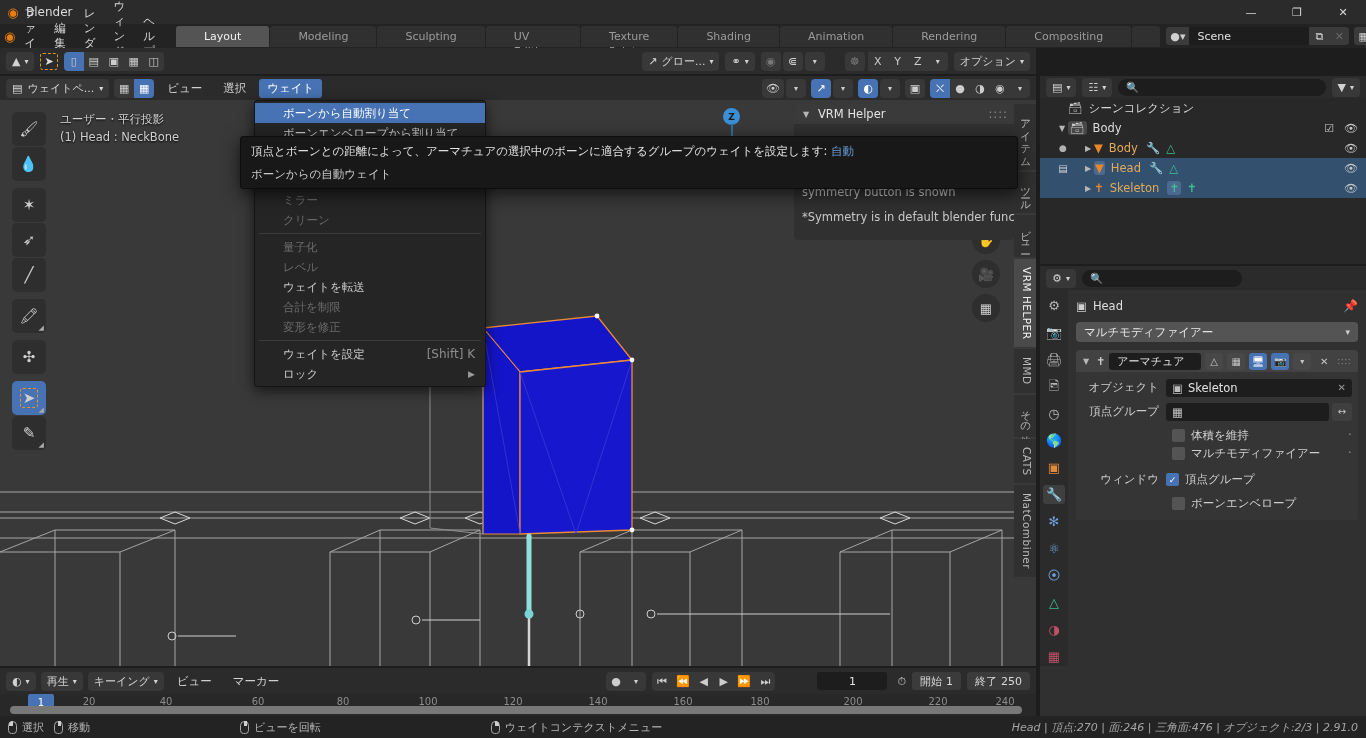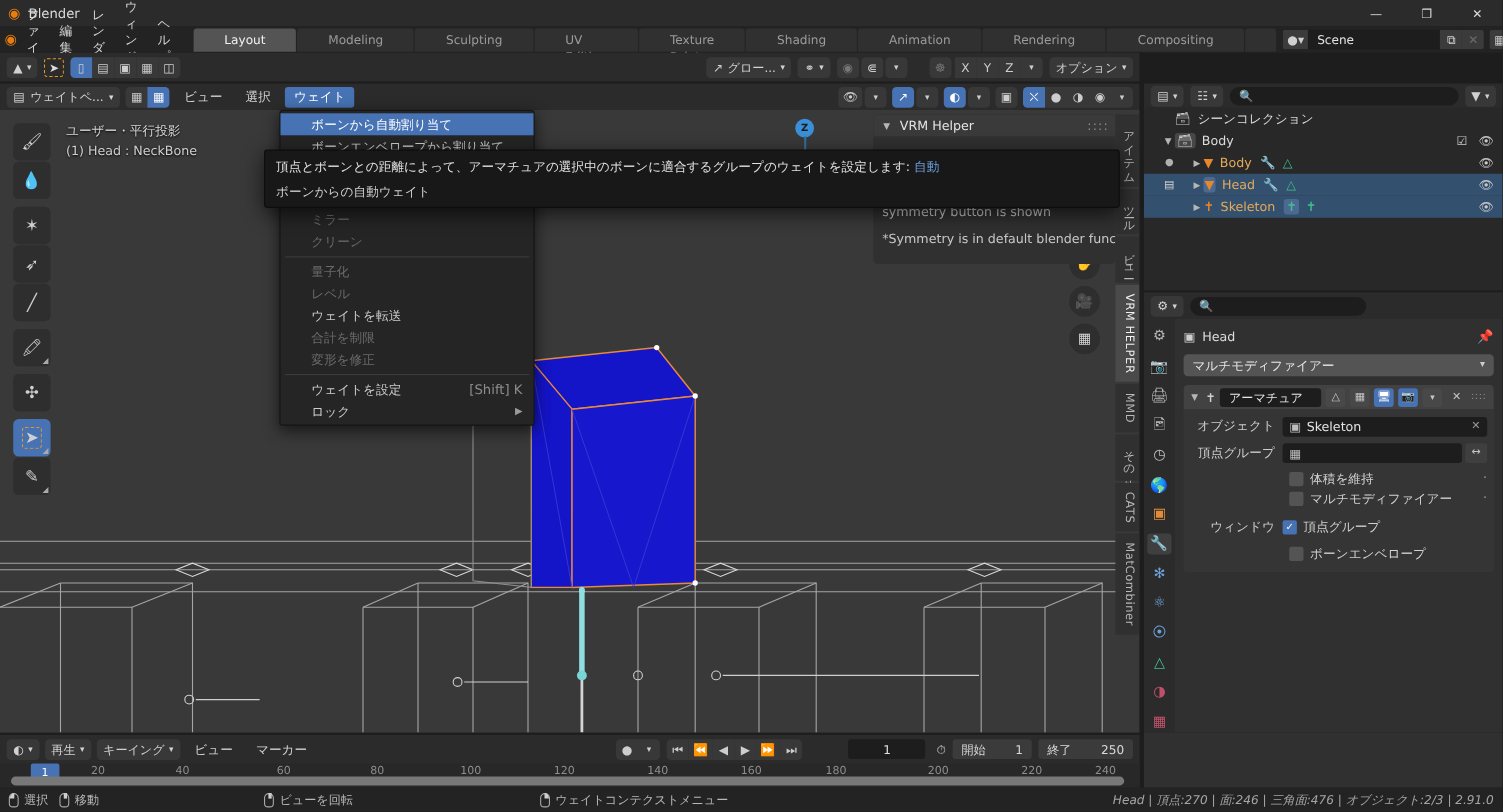--- a/index.html
+++ b/index.html
@@ -211,21 +211,21 @@
               background: #282828; }
   .tick { position: absolute; top: 2px; font-size: 10px; color: #8e8e8e; transform: translateX(-50%); }
   .playhead { position: absolute; top: 0; width: 26px; height: 16px; background: #4772b3;
               border-radius: 2px; display:flex; align-items:center; justify-content:center;
               font-size: 10px; color: #fff; }
   .scrollbar { position: absolute; left: 10px; right: 14px; bottom: 2px; height: 8px;
                background: #787878; border-radius: 4px; }
   .numfield { background: #1d1d1d; border-radius: 3px; height: 18px; display:flex;
               align-items:center; justify-content:center; font-size: 11px; color: #e2e2e2;
               min-width: 70px; padding: 0 8px; }
-  .lblnum { display:flex; align-items:center; gap: 27px; background:#3b3b3b; border-radius:3px;
+  .lblnum { display:flex; align-items:center; gap: 4px; background:#3b3b3b; border-radius:3px;
             height:18px; padding: 0 8px; font-size: 11px; color: #d9d9d9; }
 
   
   .statusbar { position: absolute; left: 0; top: 716px; width: 1366px; height: 22px;
                background: #232323; display: flex; align-items: center; padding: 0 8px;
                font-size: 11px; color: #b9b9b9; gap: 10px; }
   .mouse-ic { display:inline-block; width: 9px; height: 13px; border: 1.3px solid #a8a8a8;
               border-radius: 5px 5px 4px 4px; position: relative; vertical-align: -3px; }
   .mouse-ic.l::before { content:''; position:absolute; left:-0.5px; top:-0.5px; width:4px;
               height:5px; background:#cfcfcf; border-radius: 4px 0 0 0; }

